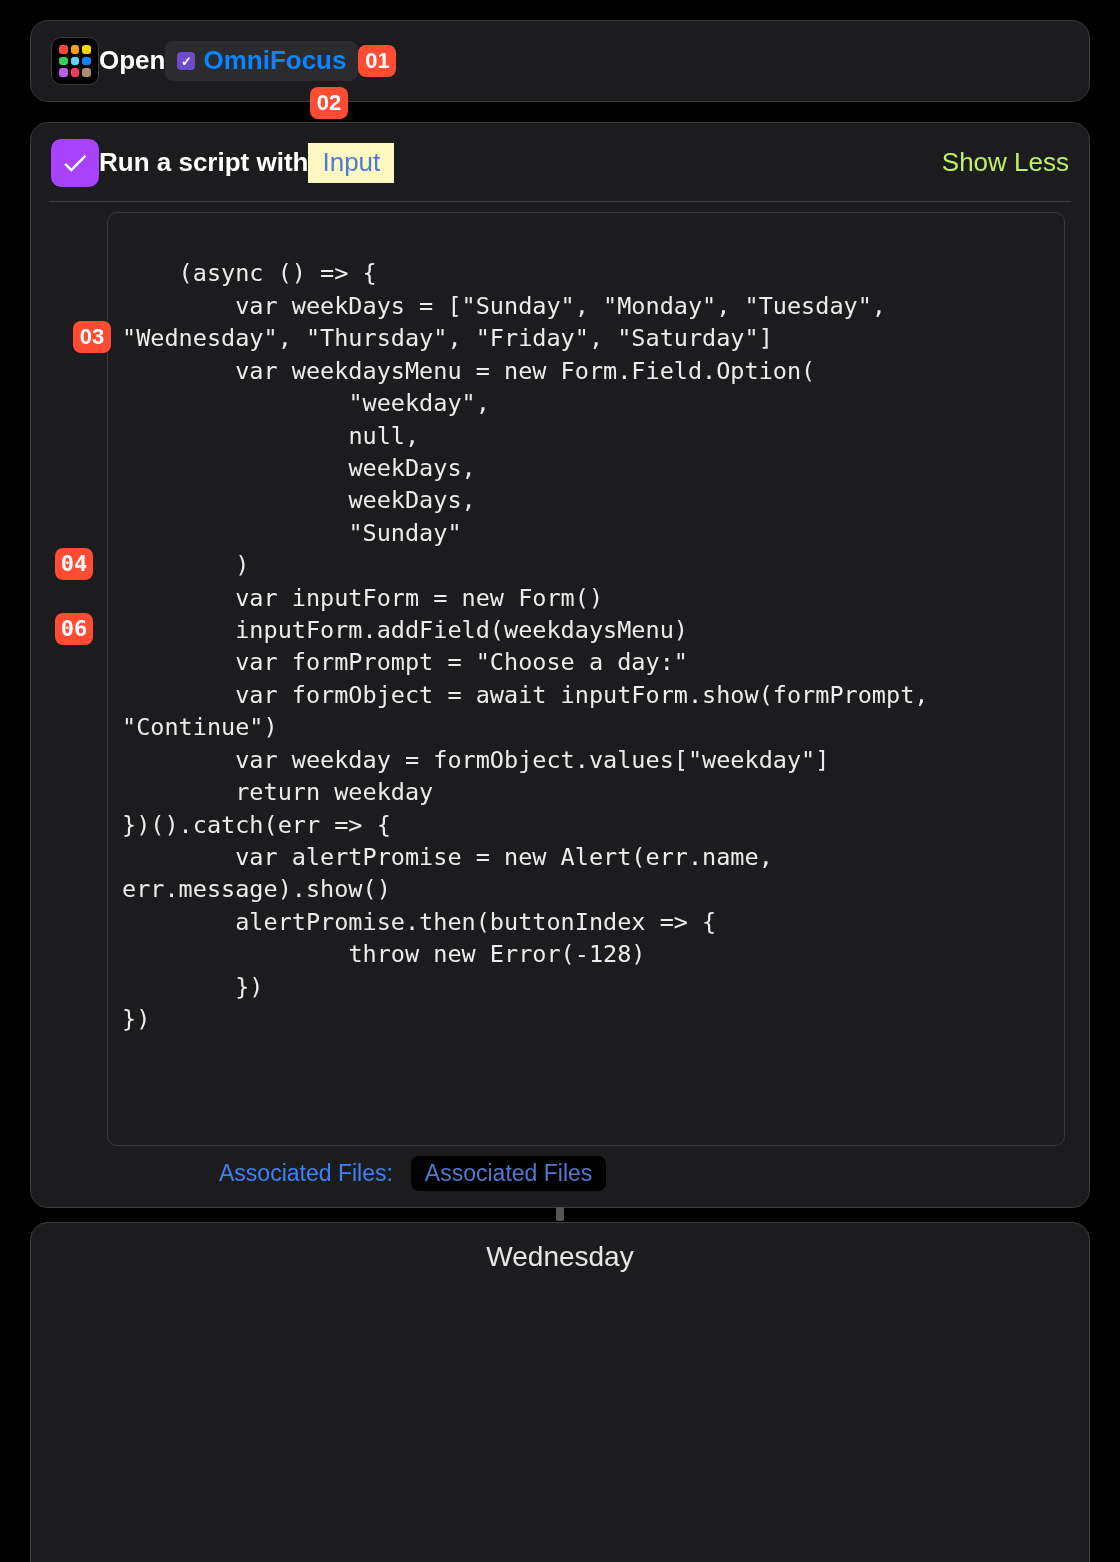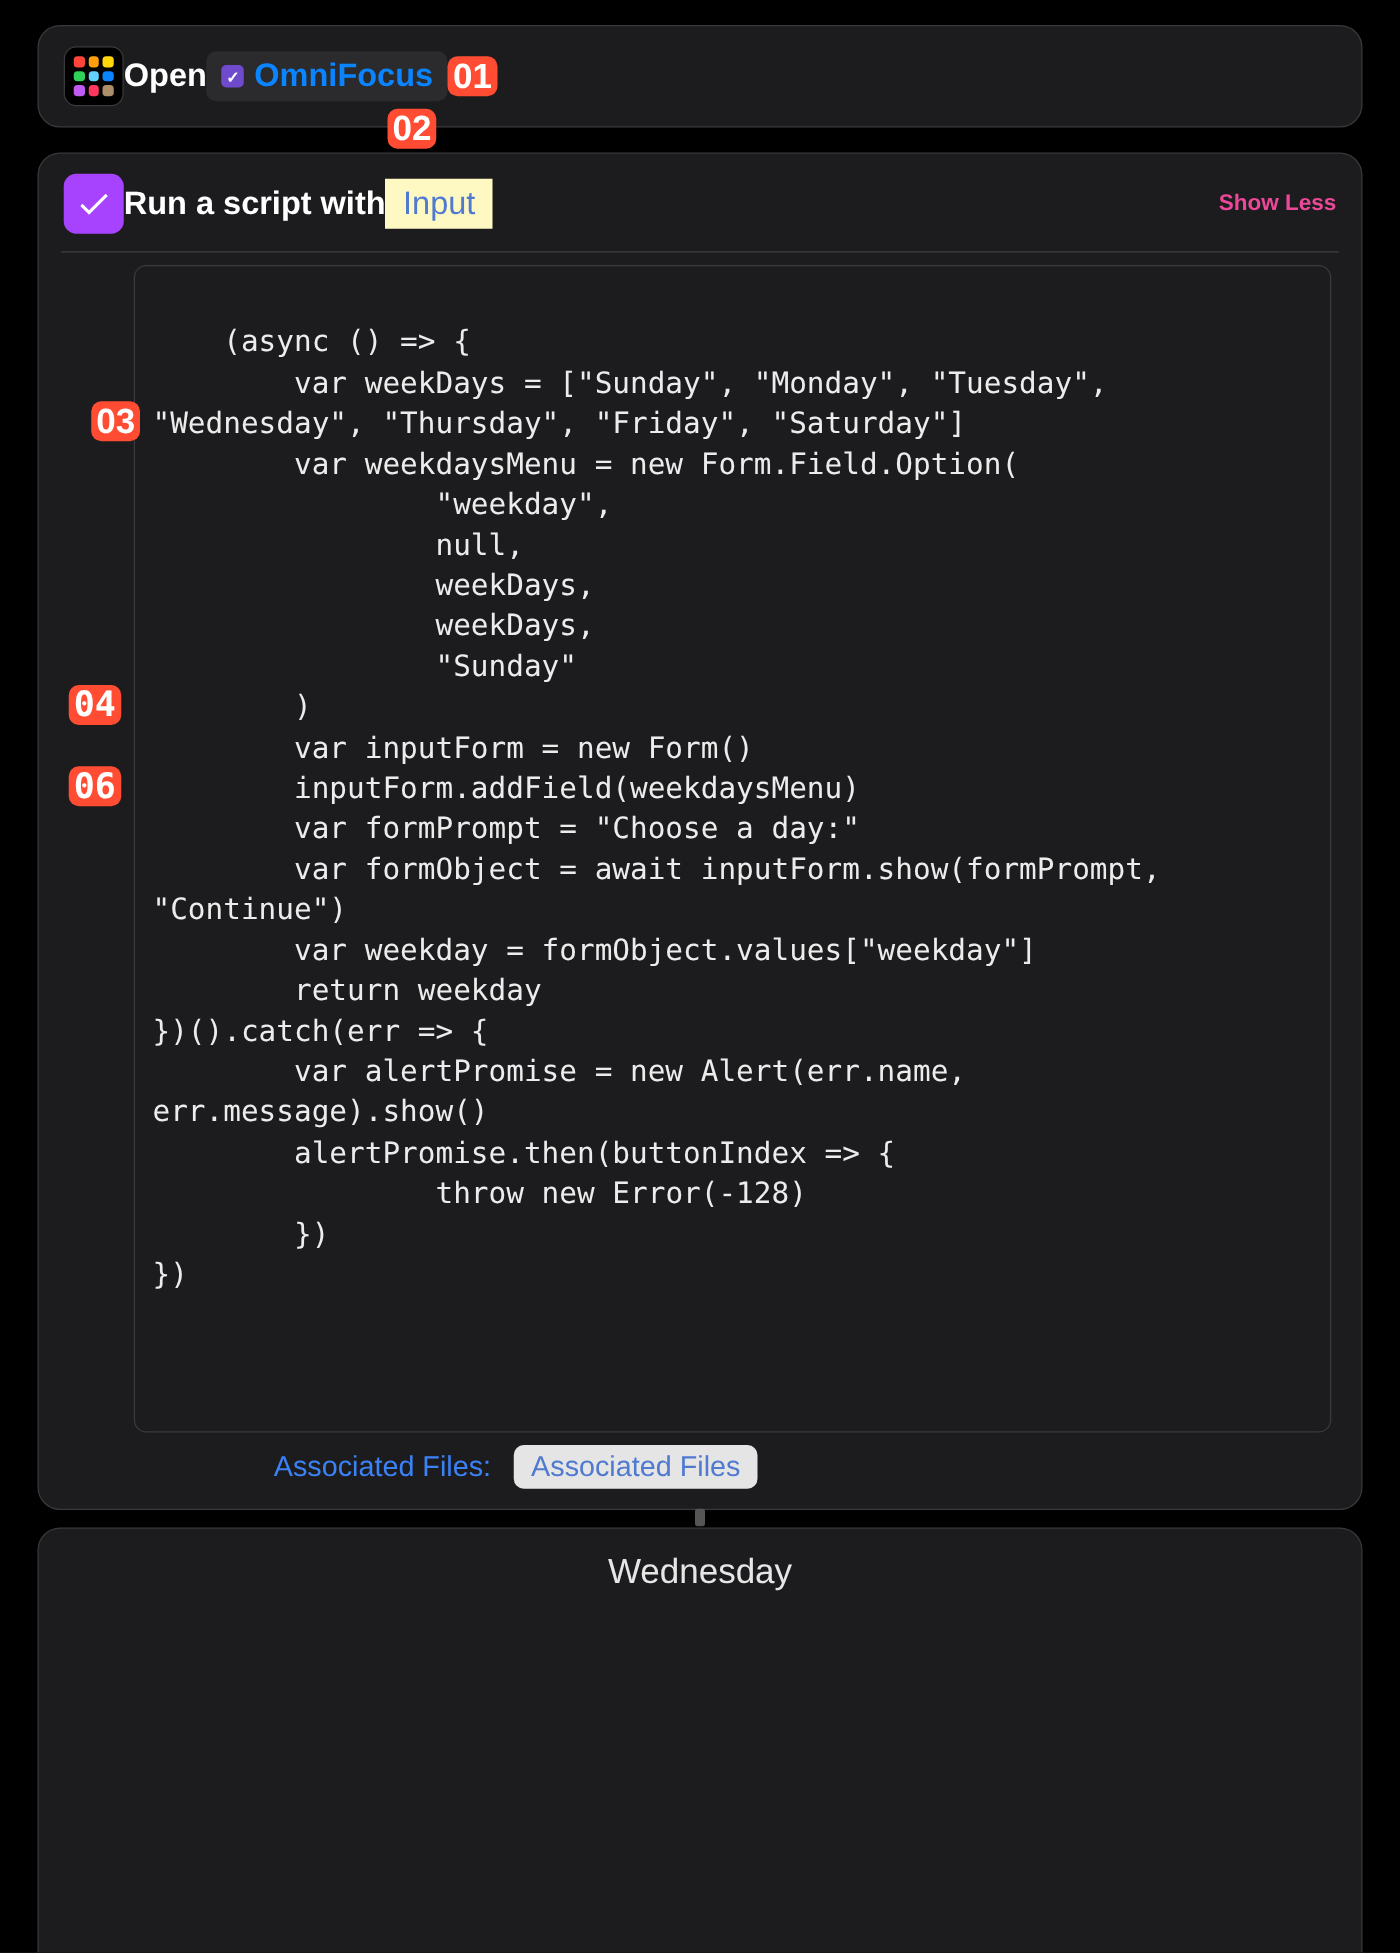--- a/index.html
+++ b/index.html
@@ -69,30 +69,30 @@
       border-radius:0;
       padding:4px 14px;
     }
     .num-badge {
       display:inline-flex; align-items:center; justify-content:center;
       min-width:38px; height:32px;
       background:#ff4c33;
       border-radius:8px;
       color:#fff;
       font-weight:700;
-      font-size:28px;
+      font-size:22px;
       font-variant-numeric: tabular-nums;
       padding:0 4px;
     }
     .num-badge.abs { position:absolute; z-index:5; }
     .show-less {
       margin-left:auto;
-      color:#ec4899;
-      font-weight:700;
-      font-size:18px;
+      color:#bef264;
+      font-weight:400;
+      font-size:26px;
       cursor:pointer;
     }
     .divider {
       height:1px; background:#3f3f42; margin:14px -2px 10px -2px;
     }
     .code-block {
       margin-left: 56px;
       margin-right: 4px;
       margin-top: 6px;
       background:#1c1c1e;
@@ -107,21 +107,21 @@
       position: relative;
     }
     .assoc-row {
       display:flex; align-items:center; gap:18px;
       margin-left: 56px;
       margin-top: 10px;
       font-size: 23px;
     }
     .assoc-label { color:#3b82f6; padding-left: 112px;}
     .assoc-value {
-      background:#e5e5e5; color:#507ad0;
+      background:#000000; color:#507ad0;
       border-radius:8px; padding:4px 14px;
     }
     .connector {
       width:8px; height:14px; background:#555;
       margin: -20px auto 0 auto;
       border-radius:2px;
       position:relative; top:-1px;
     }
     .result-card {
       min-height: 610px;

